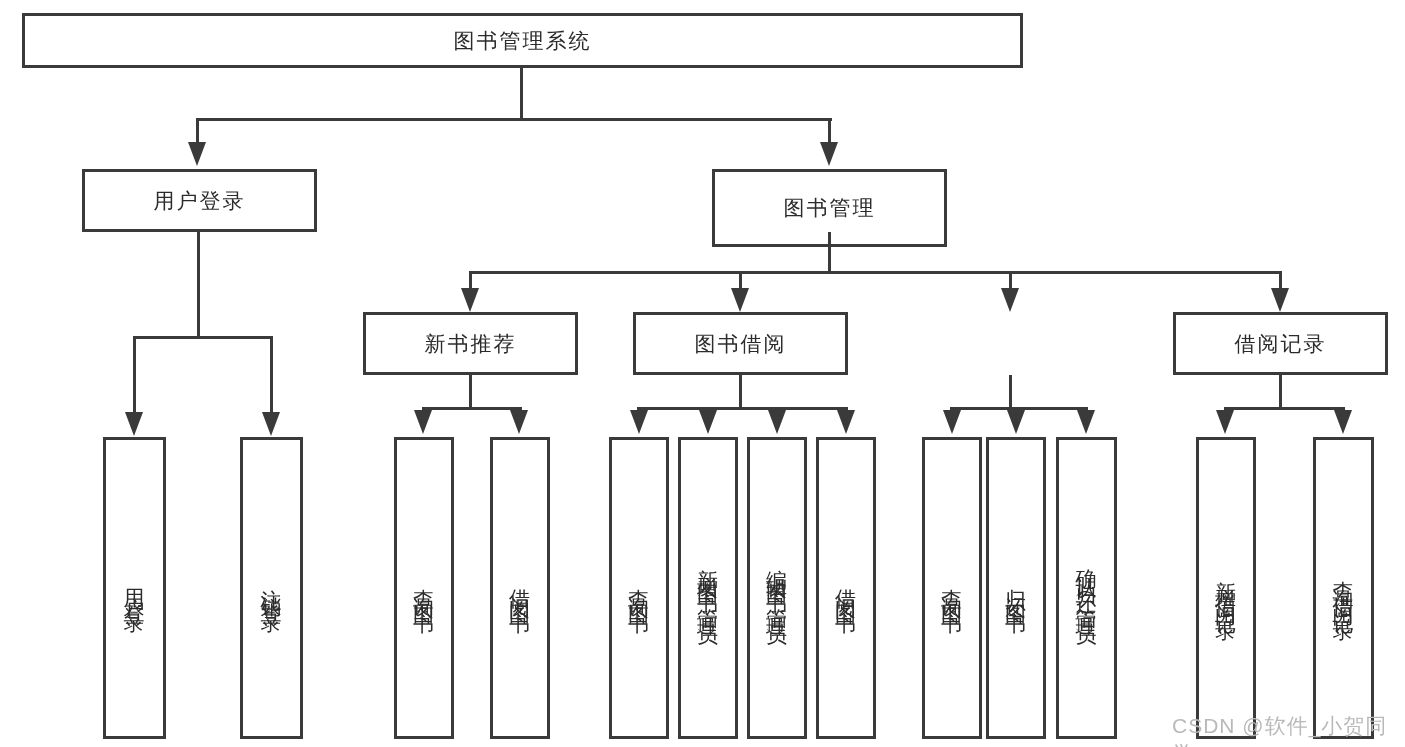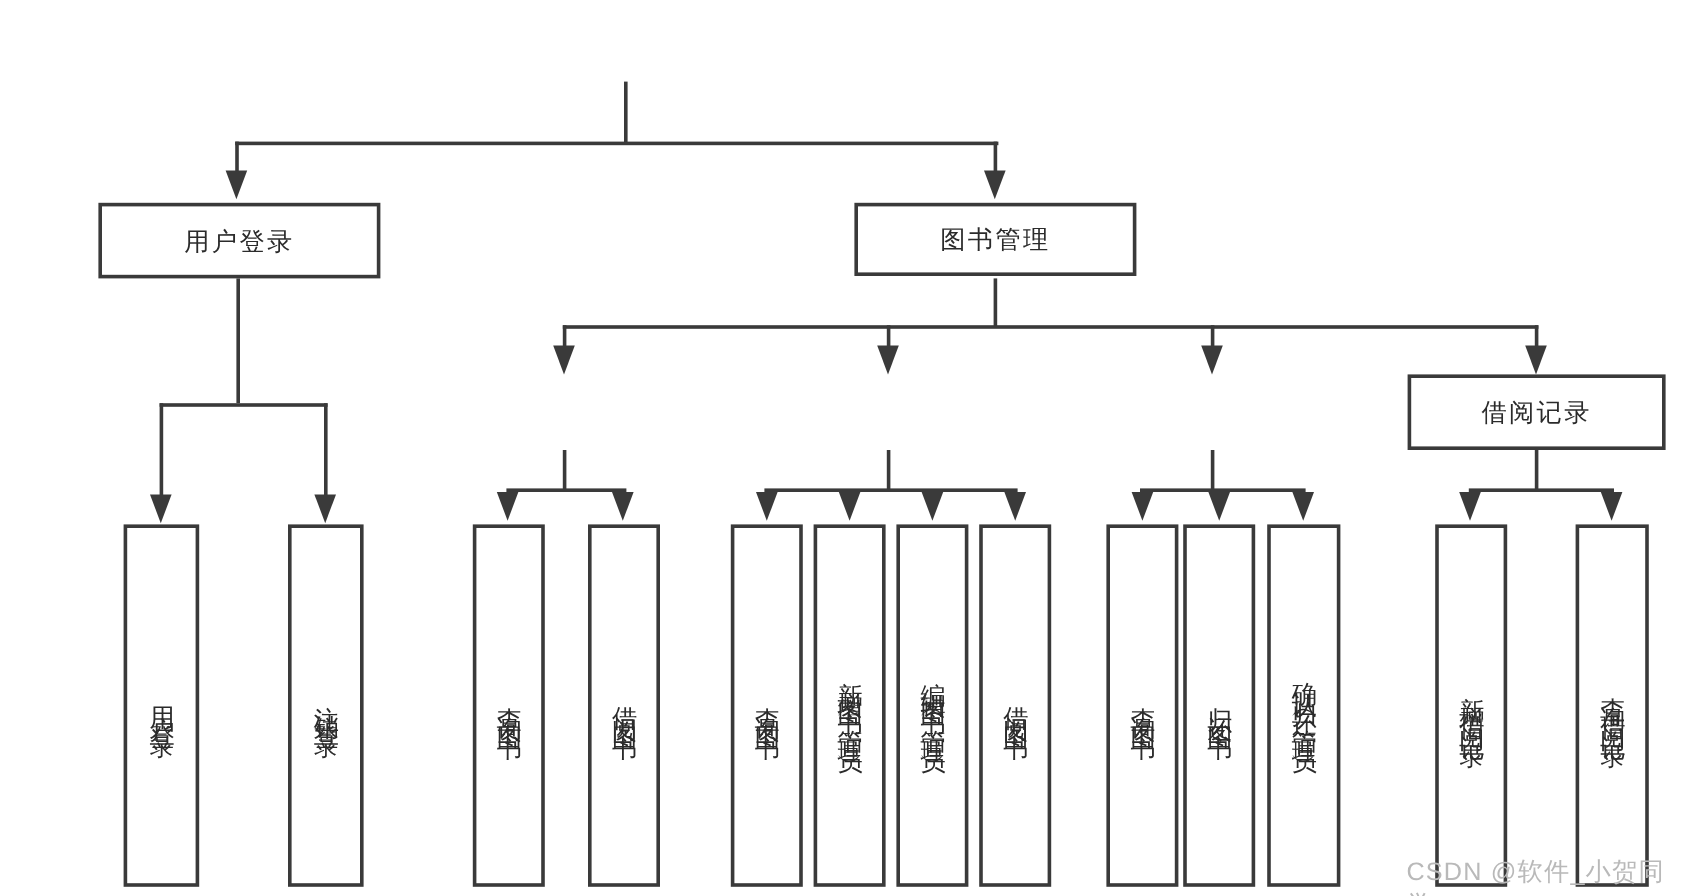--- a/index.html
+++ b/index.html
@@ -35,49 +35,52 @@
   .watermark{
     position:absolute;left:1172px;top:712px;z-index:5;
     font-size:21px;letter-spacing:1px;color:var(--watermark,#b9b9b9);
   }
 </style>
 </head>
 <body>
 
 <div class="canvas">
 
+  <div class="hbox" style="left:22px;top:13px;width:1001px;height:55px">图书管理系统</div>
 
   <div class="line" style="left:520px;top:68px;width:3px;height:52px"></div>
   <div class="line" style="left:196px;top:118px;width:636px;height:3px"></div>
   <div class="line" style="left:196px;top:118px;width:3px;height:26px"></div>
   <div class="arw" style="left:188px;top:142px"></div>
   <div class="line" style="left:828px;top:118px;width:3px;height:26px"></div>
   <div class="arw" style="left:820px;top:142px"></div>
 
   <div class="hbox" style="left:82px;top:169px;width:235px;height:63px">用户登录</div>
-  <div class="hbox" style="left:712px;top:169px;width:235px;height:61px">图书管理</div>
+  <div class="hbox" style="left:712px;top:169px;width:235px;height:78px">图书管理</div>
 
   <div class="line" style="left:197px;top:232px;width:3px;height:104px"></div>
   <div class="line" style="left:133px;top:336px;width:140px;height:3px"></div>
   <div class="line" style="left:133px;top:336px;width:3px;height:78px"></div>
   <div class="arw" style="left:125px;top:412px"></div>
   <div class="line" style="left:270px;top:336px;width:3px;height:78px"></div>
   <div class="arw" style="left:262px;top:412px"></div>
 
   <div class="line" style="left:828px;top:232px;width:3px;height:41px"></div>
   <div class="line" style="left:469px;top:271px;width:813px;height:3px"></div>
   <div class="line" style="left:469px;top:271px;width:3px;height:20px"></div>
   <div class="arw" style="left:461px;top:288px"></div>
   <div class="line" style="left:739px;top:271px;width:3px;height:20px"></div>
   <div class="arw" style="left:731px;top:288px"></div>
   <div class="line" style="left:1009px;top:271px;width:3px;height:20px"></div>
   <div class="arw" style="left:1001px;top:288px"></div>
   <div class="line" style="left:1279px;top:271px;width:3px;height:20px"></div>
   <div class="arw" style="left:1271px;top:288px"></div>
 
+  <div class="hbox" style="left:363px;top:312px;width:215px;height:63px">新书推荐</div>
+  <div class="hbox" style="left:633px;top:312px;width:215px;height:63px">图书借阅</div>
   <div class="hbox" style="left:1173px;top:312px;width:215px;height:63px">借阅记录</div>
 
   <div class="line" style="left:469px;top:375px;width:3px;height:35px"></div>
   <div class="line" style="left:422px;top:407px;width:100px;height:3px"></div>
   <div class="arw" style="left:414px;top:410px"></div>
   <div class="arw" style="left:510px;top:410px"></div>
 
   <div class="line" style="left:739px;top:375px;width:3px;height:35px"></div>
   <div class="line" style="left:637px;top:407px;width:211px;height:3px"></div>
   <div class="arw" style="left:630px;top:410px"></div>

